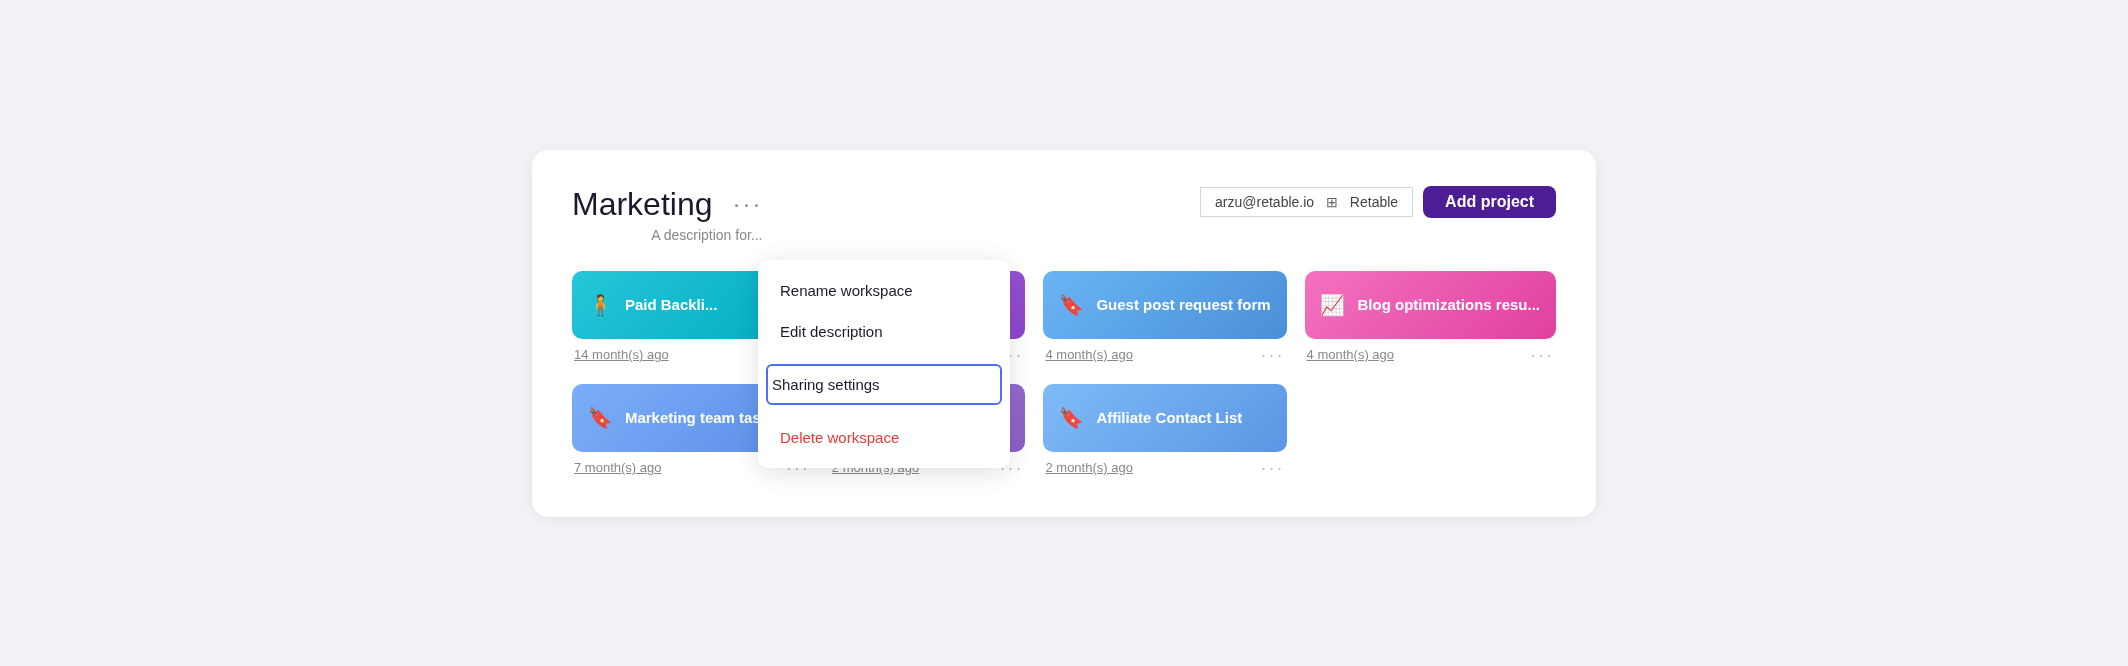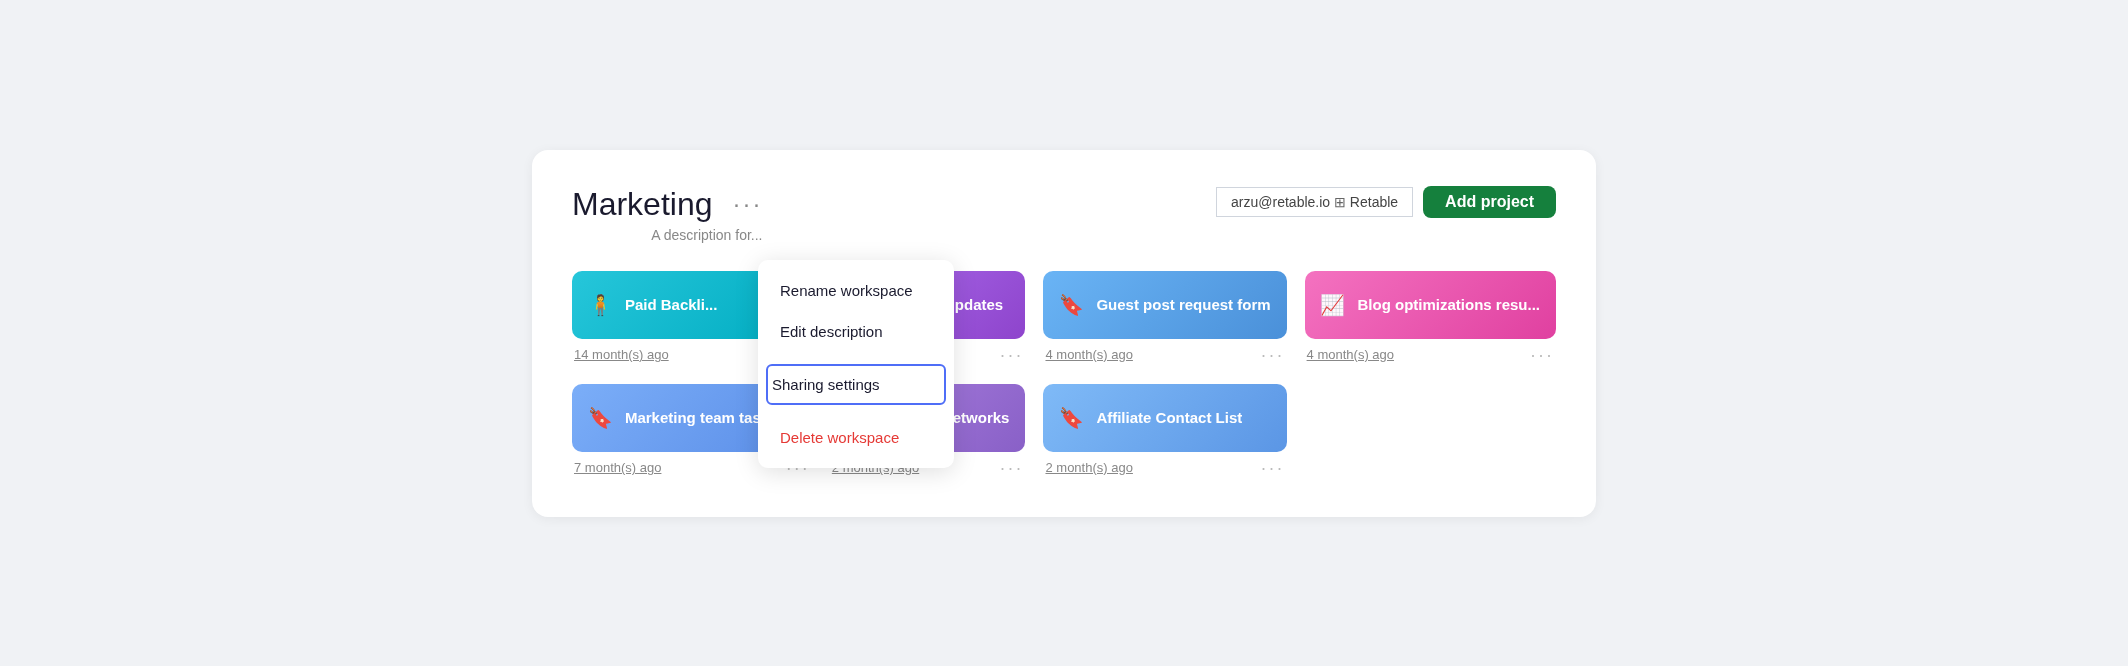--- a/index.html
+++ b/index.html
@@ -47,54 +47,54 @@
       text-align: right;
     }
     .header-right {
       display: flex;
       align-items: center;
       gap: 10px;
     }
     .user-badge {
       display: flex;
       align-items: center;
-      gap: 4px;
+      gap: 12px;
       border: 1.5px solid #d0d5dd;
       border-radius: 0;
       padding: 6px 14px;
       font-size: 14px;
       color: #444;
       background: #fff;
     }
     .user-badge .table-icon {
       color: #666;
       font-size: 14px;
     }
     .add-project-btn {
-      background: #15803d;
+      background: #4c1d95;
       color: #fff;
       border: none;
       border-radius: 8px;
       padding: 7px 22px;
       font-size: 16px;
       font-weight: 600;
       cursor: pointer;
       white-space: nowrap;
     }
 
     
     .context-menu {
       position: absolute;
       top: 110px;
       left: 226px;
       background: #fff;
       border-radius: 10px;
       box-shadow: 0 4px 24px rgba(0,0,0,0.13);
       padding: 10px 0;
-      width: 196px;
+      width: 252px;
       z-index: 100;
     }
     .context-menu-item {
       padding: 12px 22px;
       font-size: 15px;
       color: #1a1a2e;
       cursor: pointer;
       display: block;
     }
     .context-menu-item.active {

